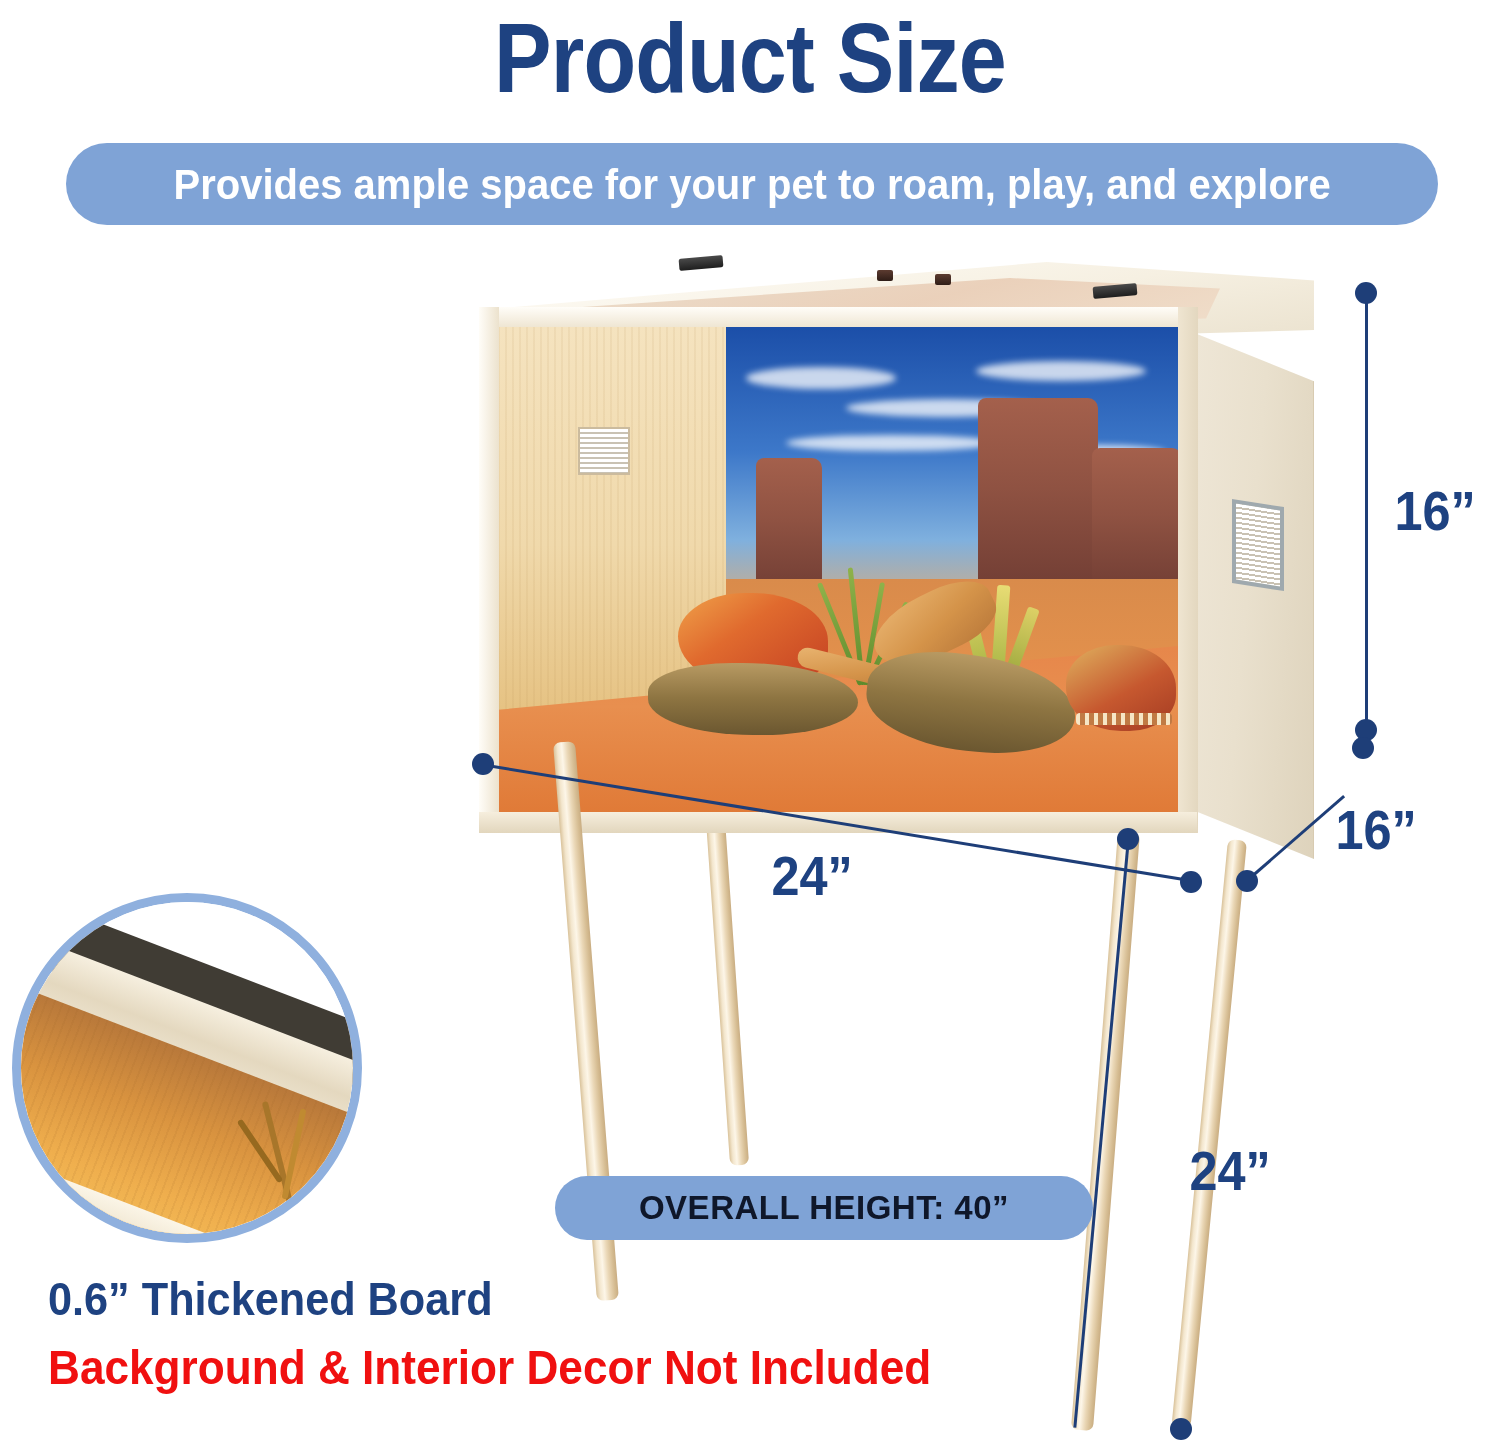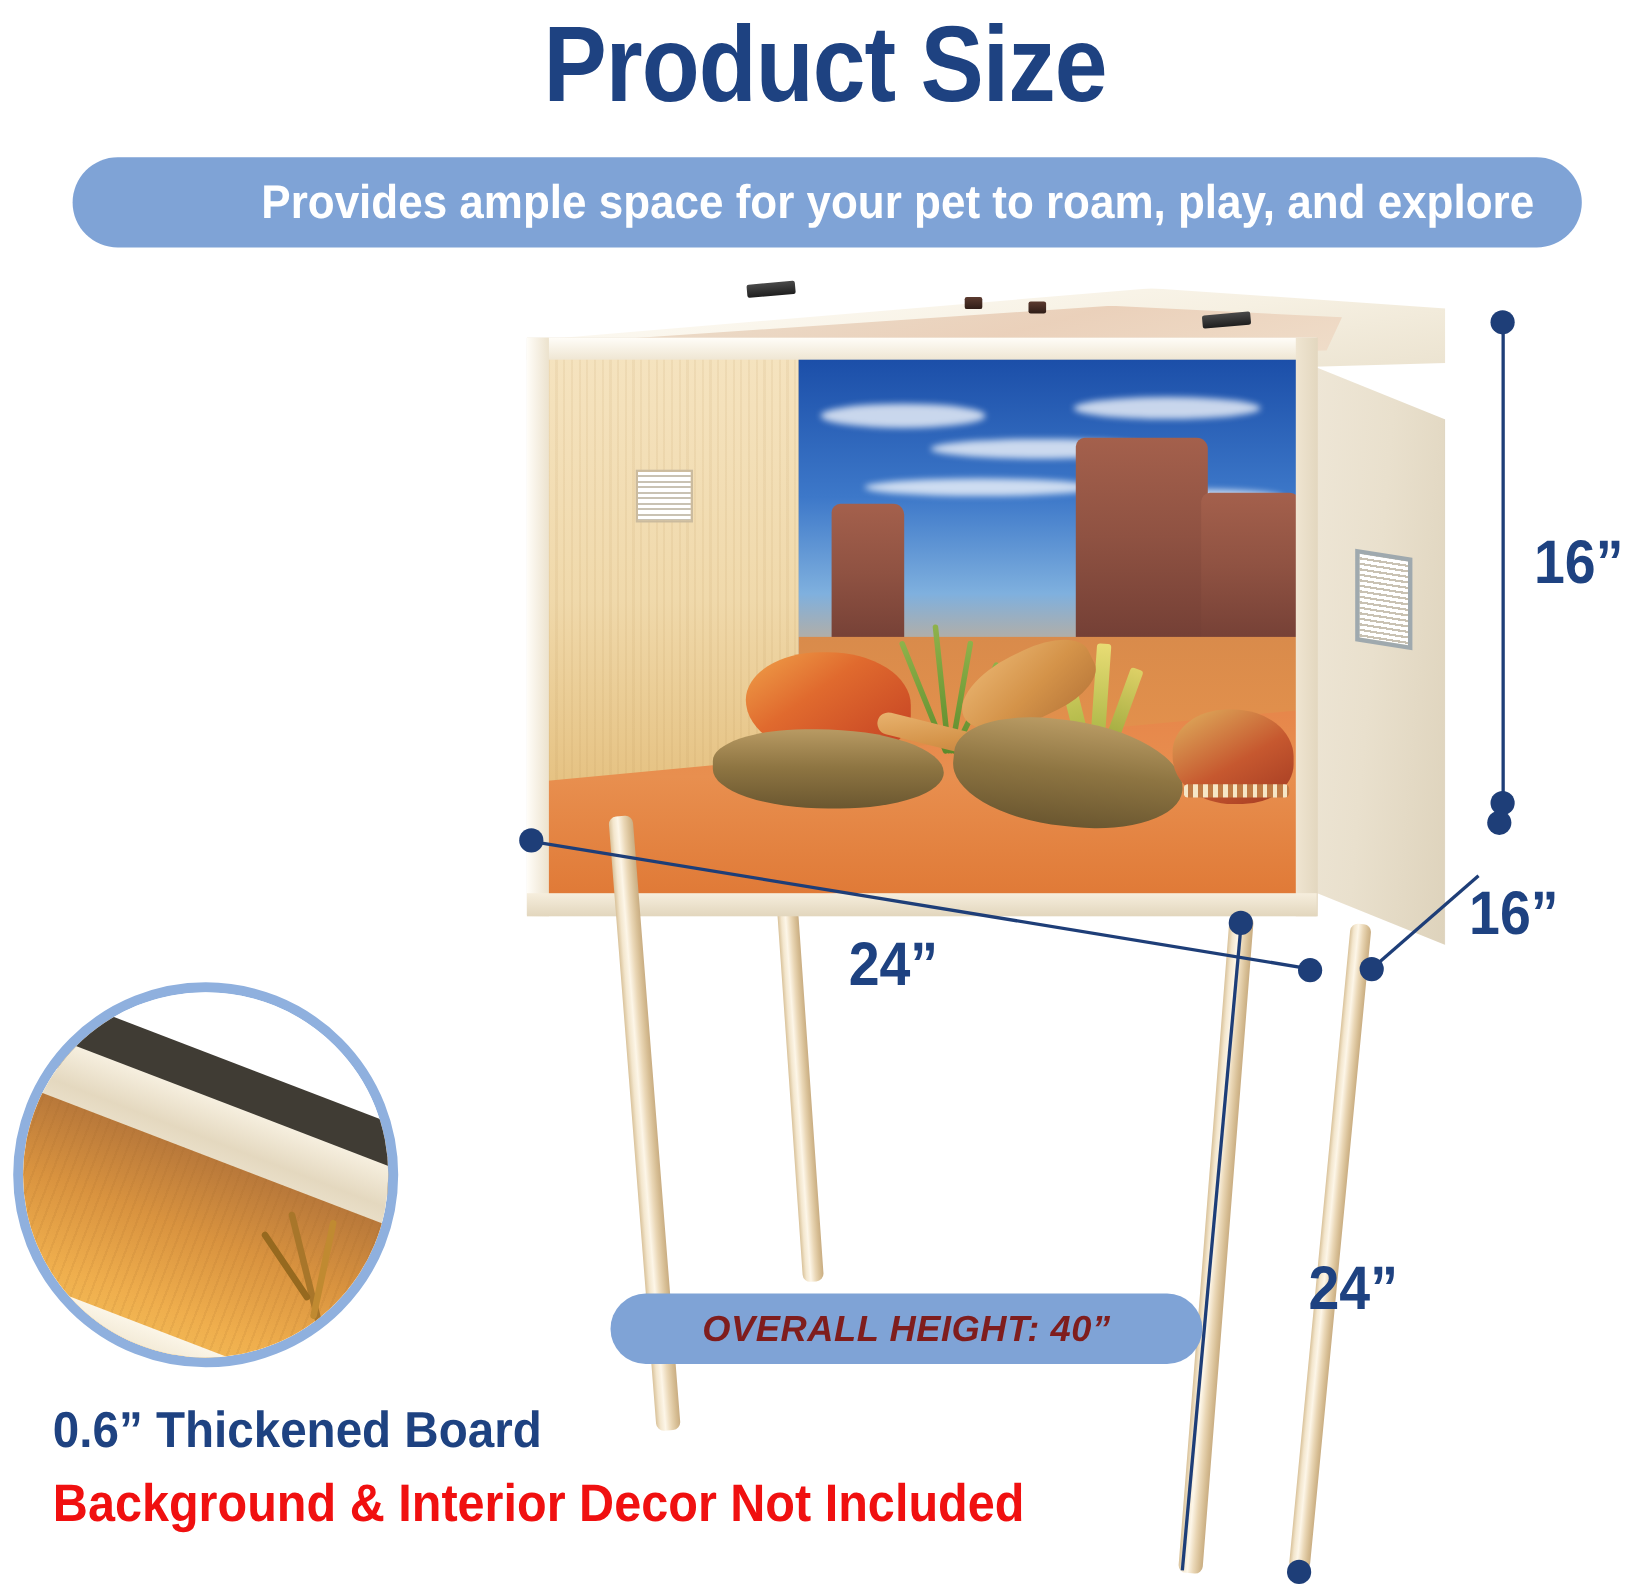--- a/index.html
+++ b/index.html
@@ -20,21 +20,21 @@
     letter-spacing: -1px;
     color: #1E4281;
     transform: scaleX(0.88);
     line-height: 1.08;
   }
   #subtitle-pill {
     position: absolute; left: 66px; top: 143px;
     width: 1372px; height: 82px;
     background: #7FA3D6;
     border-radius: 41px;
-    display: flex; align-items: center; justify-content: flex-end;
+    display: flex; align-items: center; justify-content: center;
   }
   #subtitle-text {
     color: #ffffff; font-size: 43px; font-weight: bold;
     transform: scaleX(0.93);
     white-space: nowrap;
     font-family: "Liberation Sans", sans-serif;
   }
 
   
   #product { position: absolute; left: 0; top: 0; width: 1500px; height: 1447px; }
@@ -184,22 +184,22 @@
   }
 
   
   #oh-pill {
     position: absolute; left: 555px; top: 1176px;
     width: 538px; height: 64px;
     background: #7FA3D6; border-radius: 32px;
     display:flex; align-items:center; justify-content:center;
   }
   #oh-text {
-    color:#7f1d1d; font-size: 33px; font-weight: bold; letter-spacing:.5px;
-    font-family: "Liberation Sans", sans-serif; white-space: nowrap; font-style: italic;
+    color:#0f172a; font-size: 33px; font-weight: bold; letter-spacing:.5px;
+    font-family: "Liberation Sans", sans-serif; white-space: nowrap;
   }
 
   
   #inset {
     position: absolute; left: 12px; top: 893px;
     width: 350px; height: 350px;
     border-radius: 50%;
     border: 9px solid #8FB0DE;
     overflow: hidden;
     background: #ffffff;

